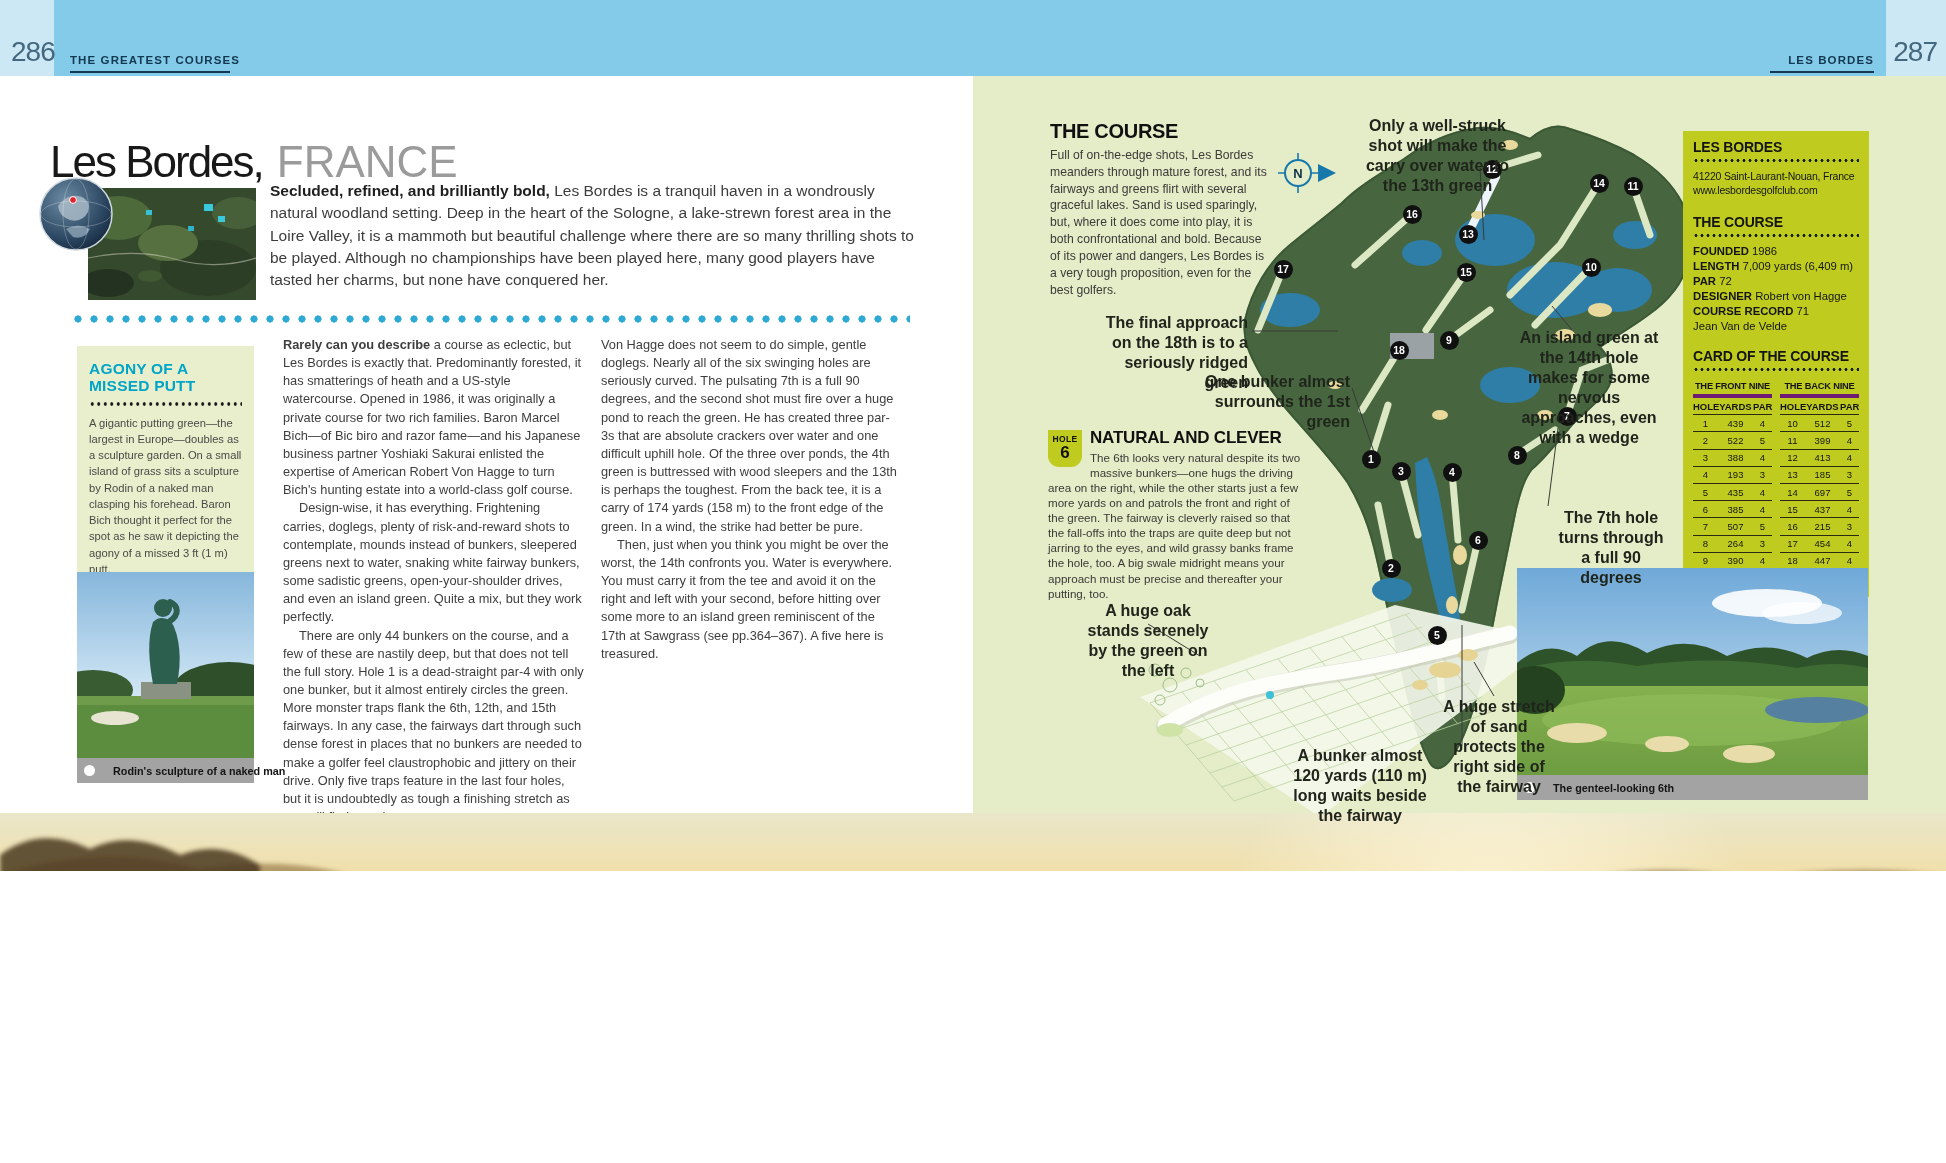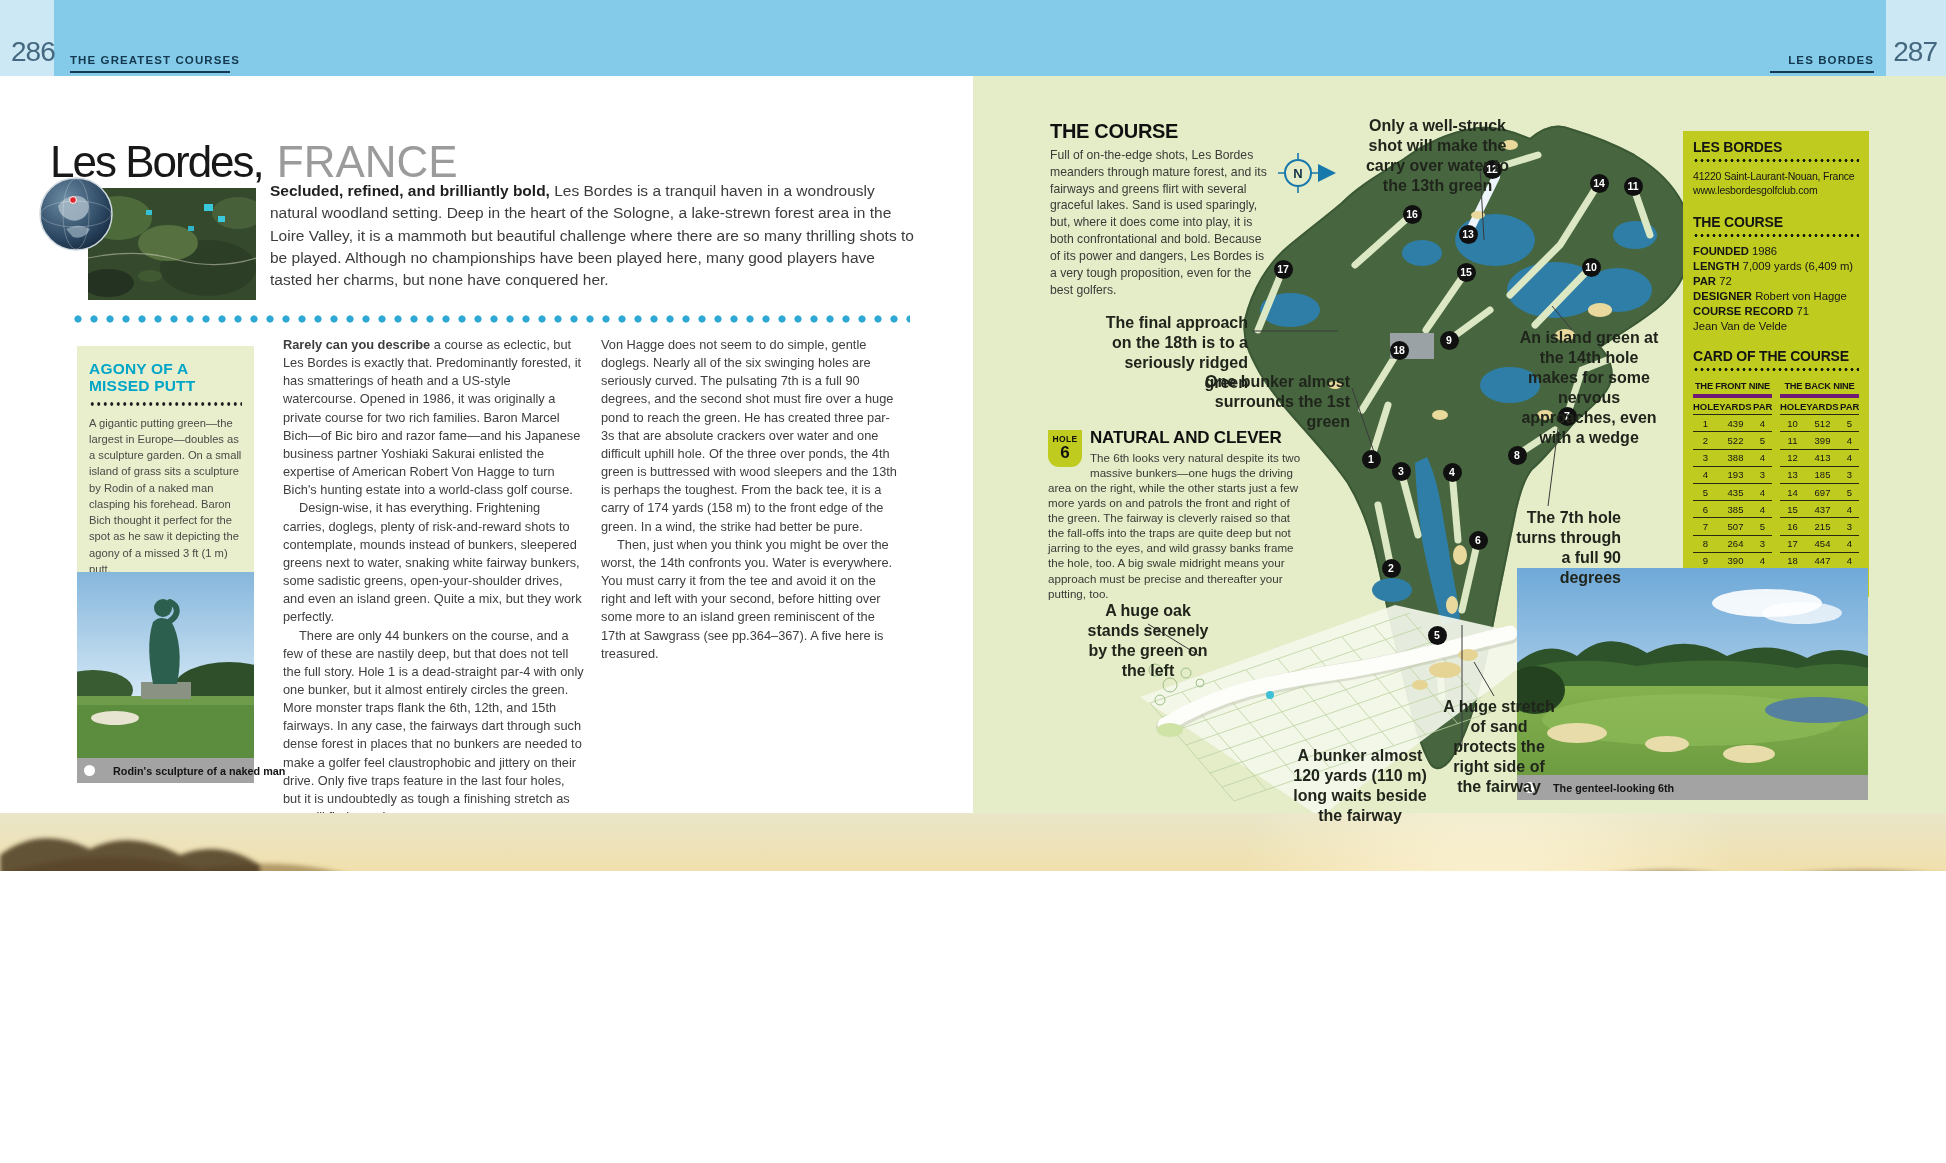--- a/index.html
+++ b/index.html
@@ -338,21 +338,21 @@
 
   <div class="course-intro">
     <h2>THE COURSE</h2>
     <p>Full of on-the-edge shots, Les Bordes meanders through mature forest, and its fairways and greens flirt with several graceful lakes. Sand is used sparingly, but, where it does come into play, it is both confrontational and bold. Because of its power and dangers, Les Bordes is a very tough proposition, even for the best golfers.</p>
   </div>
 
   <div class="anno" style="left:1360px;top:116px;width:155px;text-align:center;">Only a well-struck shot will make the carry over water to the 13th green</div>
   <div class="anno" style="left:1088px;top:313px;width:160px;text-align:right;">The final approach on the 18th is to a seriously ridged green</div>
   <div class="anno" style="left:1205px;top:372px;width:145px;text-align:right;">One bunker almost surrounds the 1st green</div>
   <div class="anno" style="left:1515px;top:328px;width:148px;text-align:center;">An island green at the 14th hole makes for some nervous approaches, even with a wedge</div>
-  <div class="anno" style="left:1503px;top:508px;width:118px;text-align:right;">The 7th hole turns through a full 90 degrees</div>
+  <div class="anno" style="left:1552px;top:508px;width:118px;text-align:center;">The 7th hole turns through a full 90 degrees</div>
   <div class="anno" style="left:1078px;top:601px;width:140px;text-align:center;">A huge oak stands serenely by the green on the left</div>
   <div class="anno" style="left:1285px;top:746px;width:150px;text-align:center;">A bunker almost 120 yards (110 m) long waits beside the fairway</div>
   <div class="anno" style="left:1443px;top:697px;width:112px;text-align:center;">A huge stretch of sand protects the right side of the fairway</div>
 
   <div class="holefeature">
     <div class="badge">
       <span class="hl">HOLE</span>
       <span class="hn">6</span>
     </div>
     <h2>NATURAL AND CLEVER</h2>

